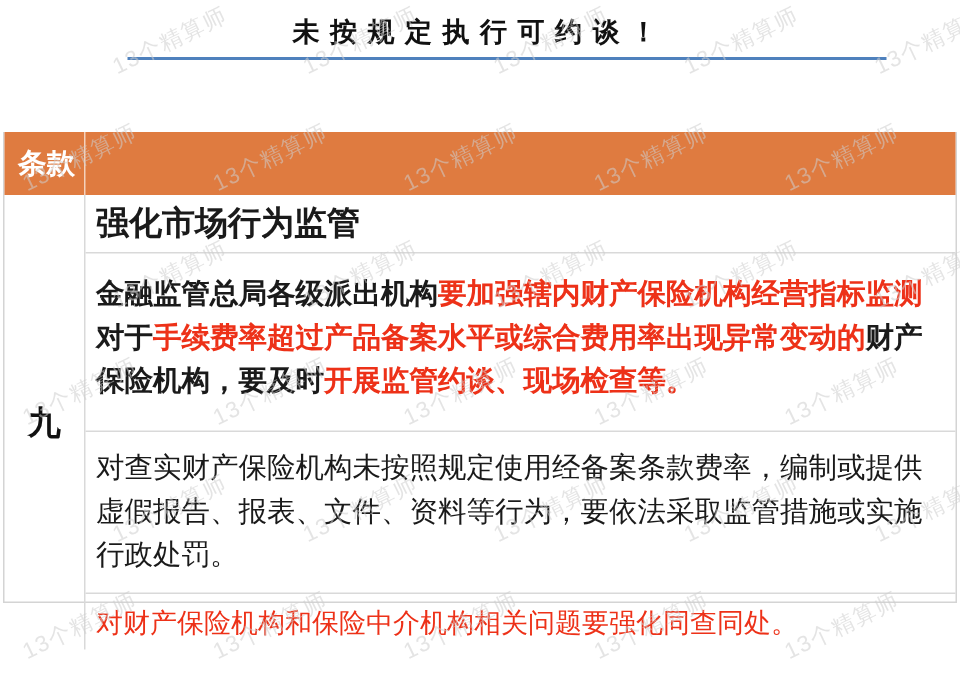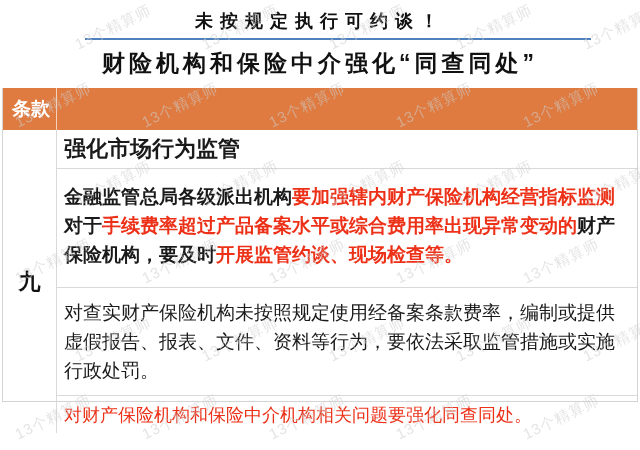--- a/index.html
+++ b/index.html
@@ -184,21 +184,20 @@
       <span class="watermark" style="left: 580px; top: 330px;">13个精算师</span>
       <span class="watermark" style="left: 12px; top: 408px;">13个精算师</span>
       <span class="watermark" style="left: 139px; top: 408px;">13个精算师</span>
       <span class="watermark" style="left: 266px; top: 408px;">13个精算师</span>
       <span class="watermark" style="left: 393px; top: 408px;">13个精算师</span>
       <span class="watermark" style="left: 520px; top: 408px;">13个精算师</span>
     </div>
 
   <div class="title1">未按规定执行可约谈！</div>
   <div class="title-divider"></div>
-  <div class="title2">财险机构和保险中介强化“同查同处”</div>
 
   <div class="reg-table">
     <div class="thead">
       <div class="th-clause">条款</div>
     </div>
     <div class="tbody">
       <div class="clause-cell">九</div>
       <div class="content-col">
         <div class="row row1">
             <span class="seg-black">强化市场行为监管</span>

